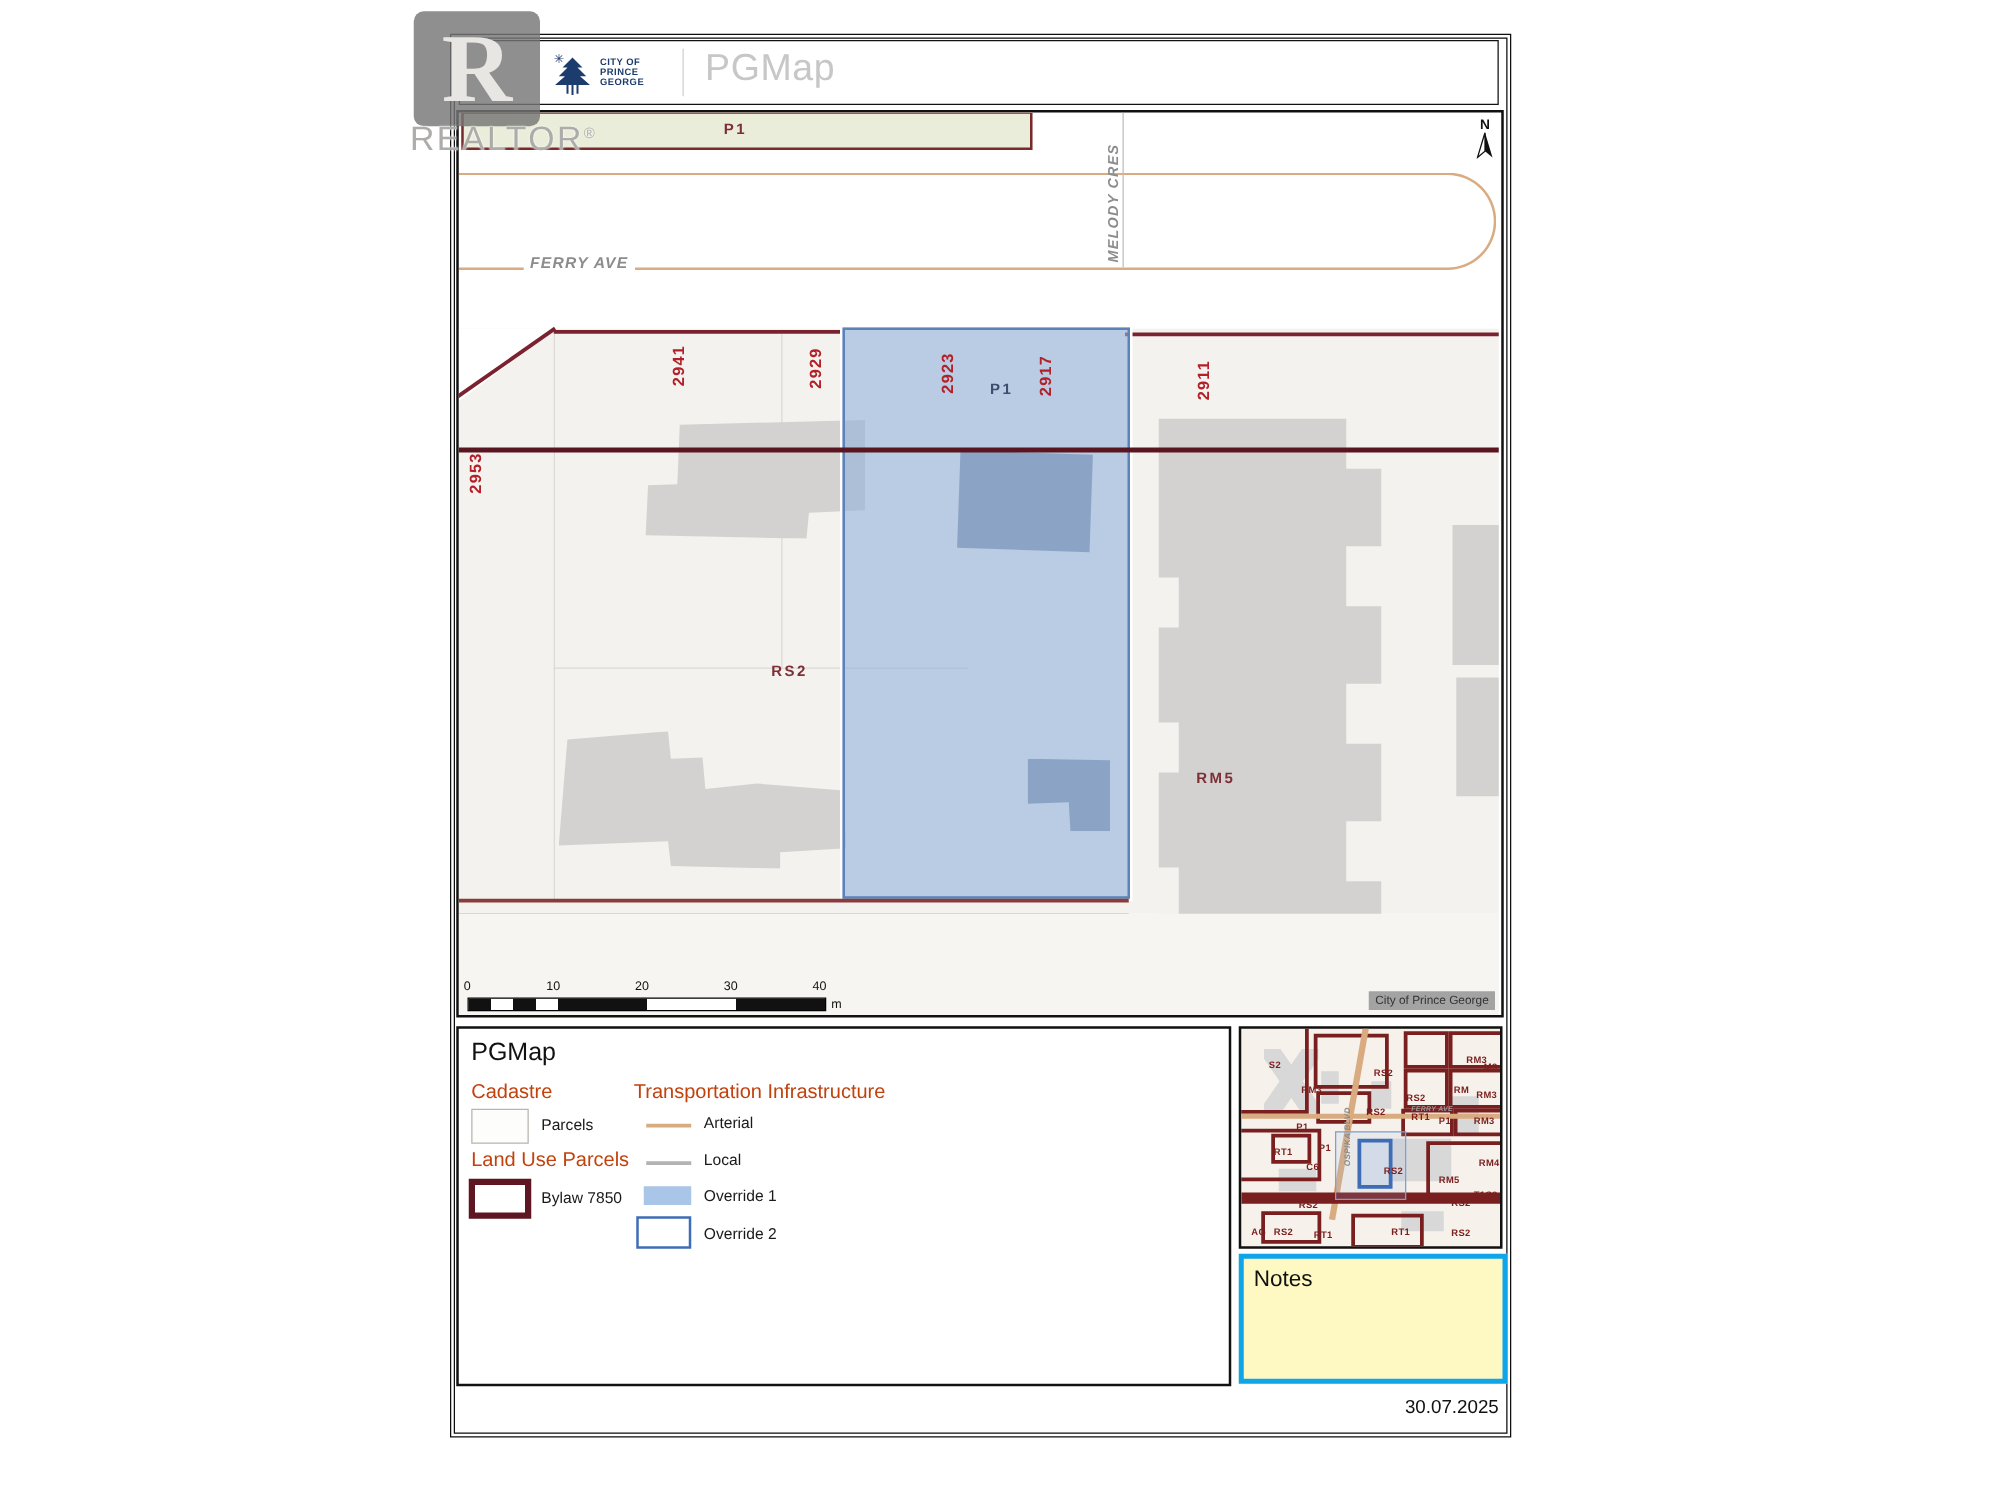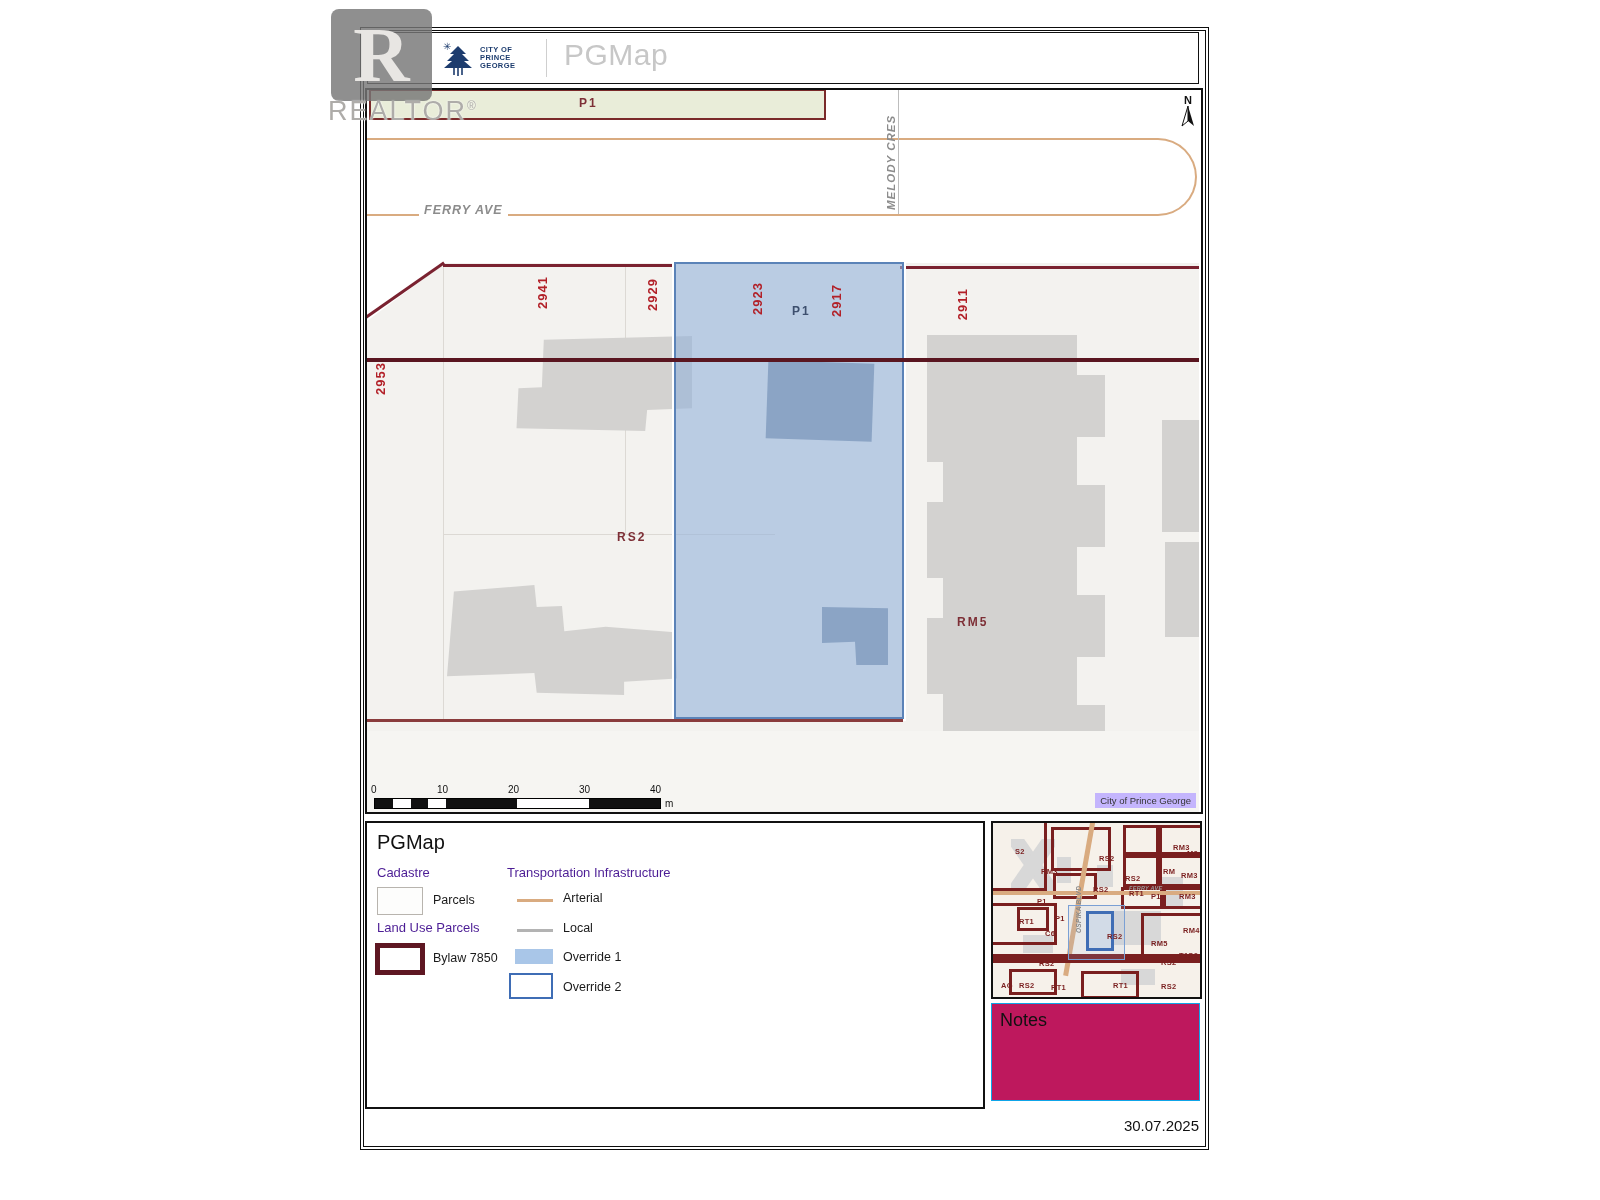--- a/index.html
+++ b/index.html
@@ -21,28 +21,28 @@
   .parcel-num{color:#b22028;font-weight:bold;font-size:13px;letter-spacing:1px;writing-mode:vertical-rl;transform:rotate(180deg)}
   .zone-label{color:#7d2f36;font-weight:bold;font-size:12px;letter-spacing:2px}
   .street-label{color:#8c8c8c;font-weight:bold;font-style:italic;font-size:12.5px;letter-spacing:1px}
   .bldg{background:#d3d2d0}
   .bldg-blue{background:#8ba4c5}
   
   #scalebar{left:7px;top:708px;width:285px;height:9px;border:1px solid #000;background:linear-gradient(to right,#111 0 6.25%,#fff 6.25% 12.5%,#111 12.5% 18.75%,#fff 18.75% 25%,#111 25% 50%,#fff 50% 75%,#111 75% 100%)}
   .tick{font-size:10px;color:#111;top:694px}
   
   #legend{left:1px;top:790px;width:616px;height:284px;border:2px solid #111;background:#fff}
-  .lg-head{font-size:13px;color:#4c1d95}
+  .lg-head{font-size:16px;color:#c2410c}
   .lg-label{font-size:12.5px;color:#1a1a1a}
   
   #inset{left:627px;top:790px;width:207px;height:174px;border:2px solid #111;background:#f6f1ea;overflow:hidden}
   .ins-label{position:absolute;font-size:7.5px;font-weight:bold;color:#7a1f1f;letter-spacing:.3px;white-space:nowrap}
   .ins-red{position:absolute;border:3px solid #7a1f1f}
   .ins-bldg{position:absolute;background:#d8d8d8}
-  #notes{left:627px;top:972px;width:207px;height:96px;border:1px solid #0ea5e9;background:#be185d}
+  #notes{left:627px;top:972px;width:207px;height:96px;border:4px solid #0ea5e9;background:#fef9c3}
   
   .disclaimer{font-size:11px;color:#111;line-height:14px}
   #date{right:6px;top:1086px;font-size:15px;color:#111}
 </style>
 </head>
 <body>
 
 <div id="frame" class="abs">
 
   <div id="header" class="abs">
@@ -127,21 +127,21 @@
     <div class="abs zone-label" style="left:590px;top:525px">RM5</div>
 
     <div class="abs tick" style="left:4px">0</div>
     <div class="abs tick" style="left:70px">10</div>
     <div class="abs tick" style="left:141px">20</div>
     <div class="abs tick" style="left:212px">30</div>
     <div class="abs tick" style="left:283px">40</div>
     <div id="scalebar" class="abs"></div>
     <div class="abs" style="left:298px;top:708px;font-size:10px;color:#111">m</div>
 
-    <div class="abs" style="right:5px;bottom:4px;font-size:9.5px;color:#333;background:#c4b5fd;padding:2px 5px">City of Prince George</div>
+    <div class="abs" style="right:5px;bottom:4px;font-size:9.5px;color:#333;background:#a3a3a3;padding:2px 5px">City of Prince George</div>
   </div>
 
   <div id="legend" class="abs">
     <div class="abs" style="left:10px;top:8px;font-size:20px;color:#111">PGMap</div>
     <div class="abs lg-head" style="left:10px;top:42px">Cadastre</div>
     <div class="abs" style="left:10px;top:64px;width:44px;height:26px;background:#fdfdfc;border:1px solid #b8b4ae"></div>
     <div class="abs lg-label" style="left:66px;top:70px">Parcels</div>
     <div class="abs lg-head" style="left:10px;top:97px">Land Use Parcels</div>
     <div class="abs" style="left:8px;top:120px;width:40px;height:22px;background:#fff;border:5px solid #5e1722"></div>
     <div class="abs lg-label" style="left:66px;top:128px">Bylaw 7850</div>

